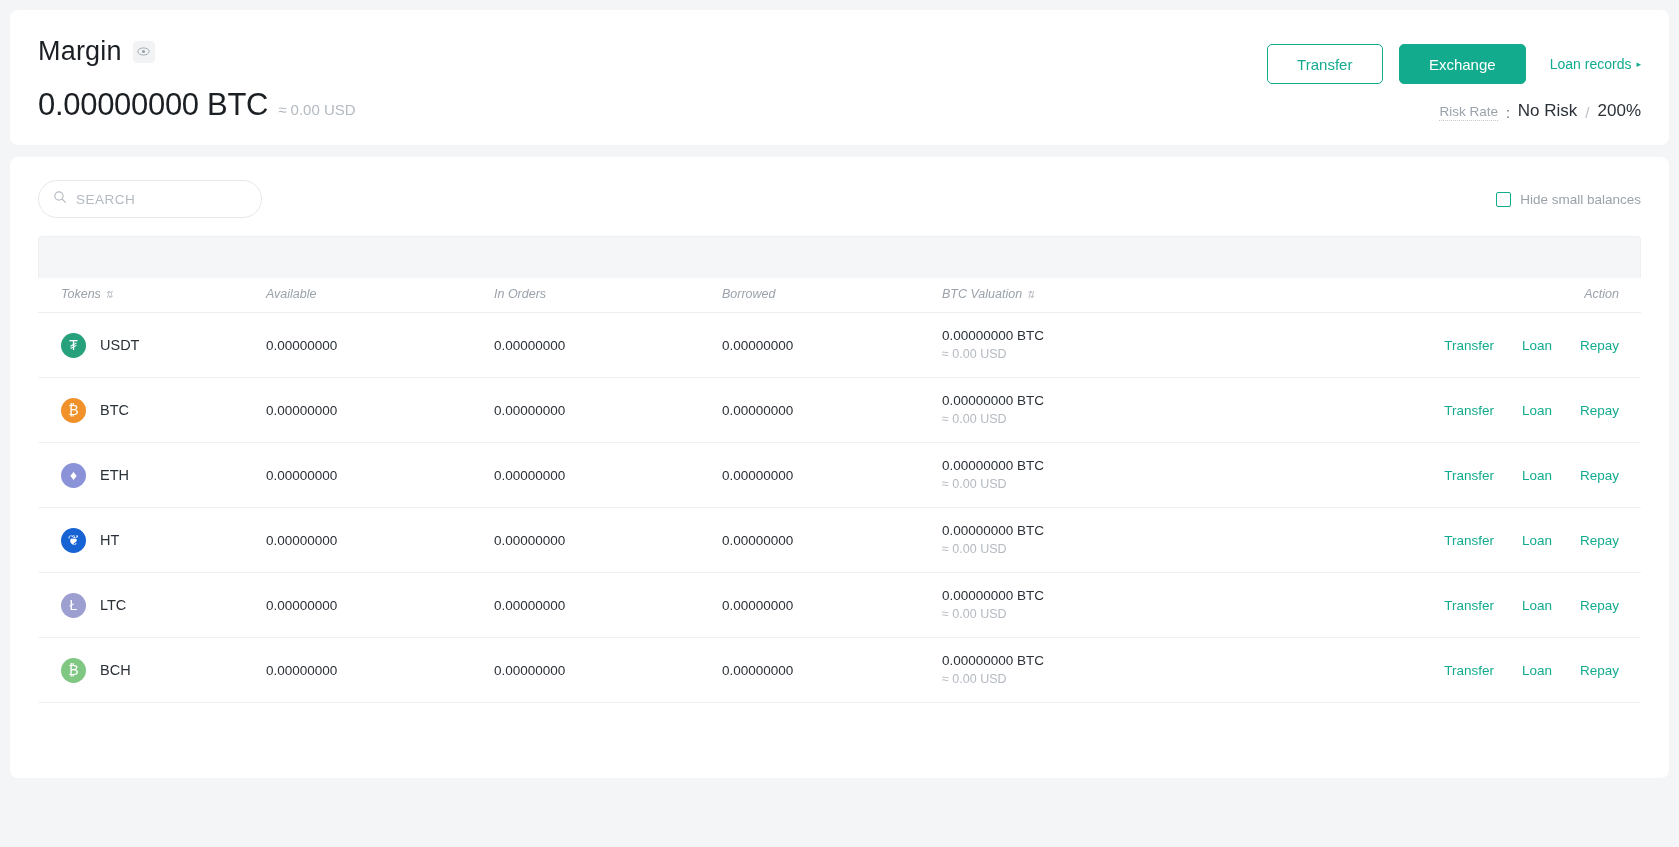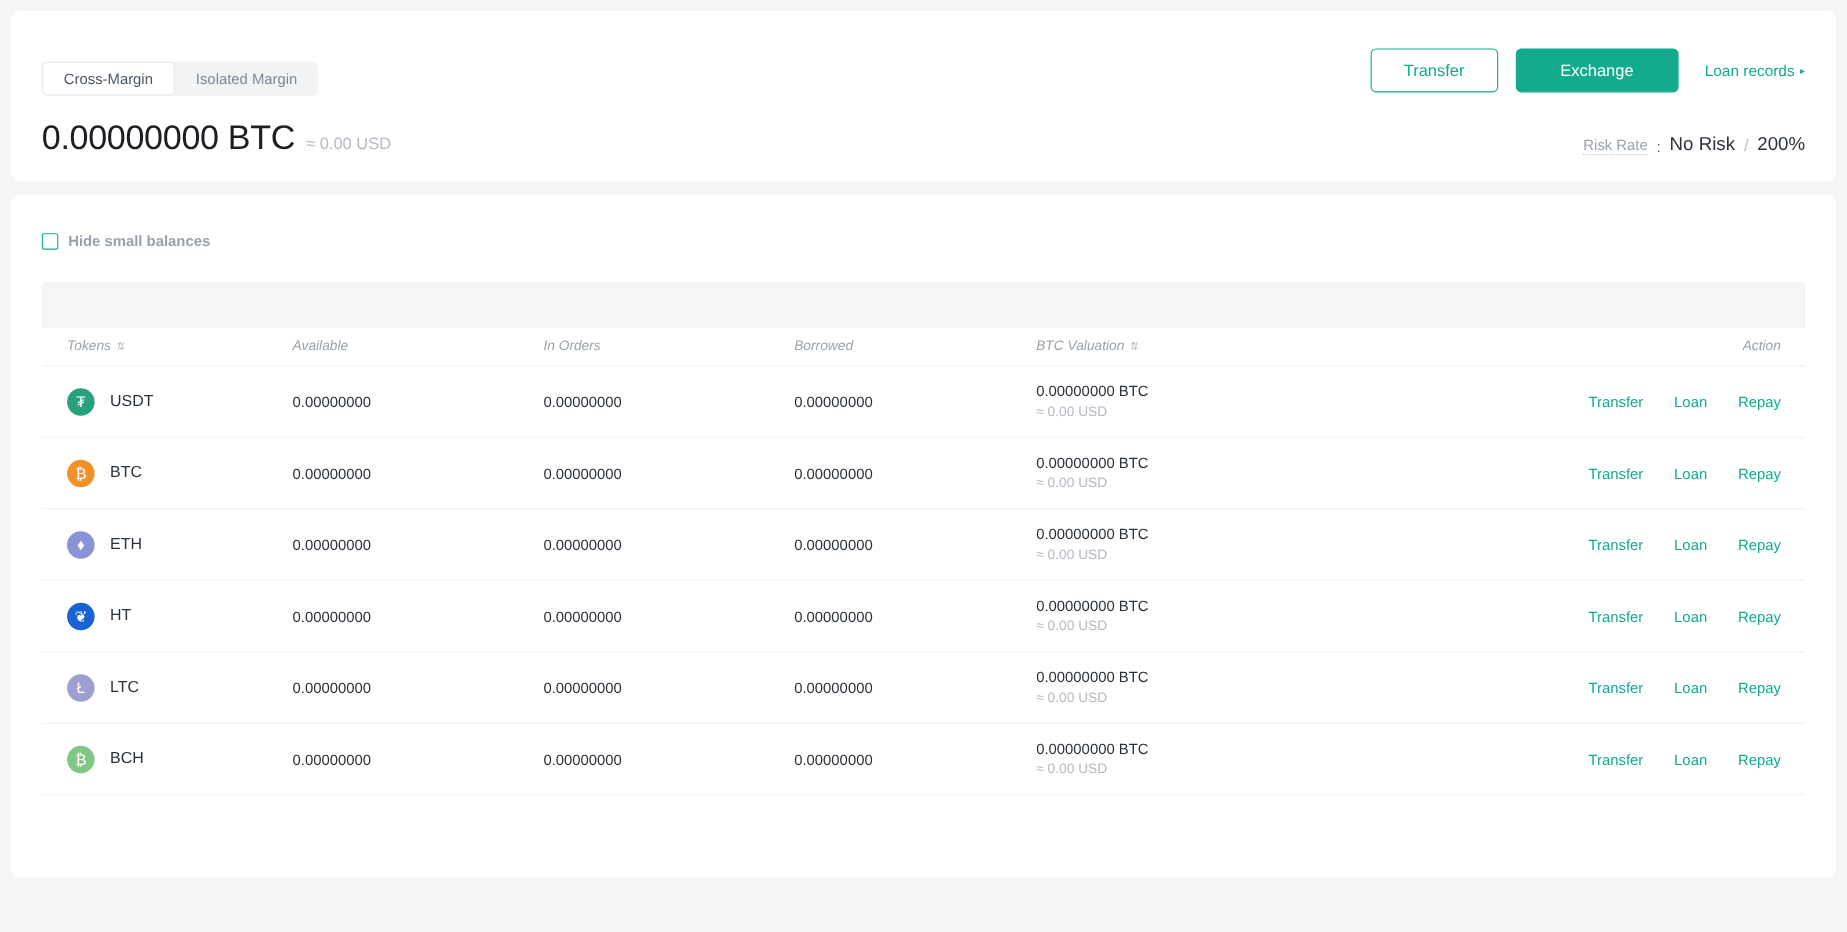--- a/index.html
+++ b/index.html
@@ -37,21 +37,21 @@
   .btn {
     font-size: 15px; border-radius: 5px; cursor: pointer;
     display: flex; align-items: center; justify-content: center;
     font-family: "Liberation Sans", sans-serif;
   }
   .btn-outline {
     width: 116px; height: 40px;
     border: 1px solid #13ab8e; color: #13ab8e; background: #fff;
   }
   .btn-filled {
-    width: 148px; height: 40px;
+    width: 127px; height: 40px;
     background: #13ab8e; color: #ffffff; border: 1px solid #13ab8e;
   }
   .loan-records {
     font-size: 14px; color: #13ab8e; cursor: pointer;
     display: flex; align-items: center; gap: 5px; margin-left: 8px;
   }
   .loan-records .caret { font-size: 9px; line-height: 1; }
 
   
   .tabs {
@@ -101,21 +101,21 @@
   .search-box {
     width: 224px; height: 38px; border: 1px solid #e6e8eb; border-radius: 19px;
     display: flex; align-items: center; padding: 0 14px; gap: 9px; background: #fff;
   }
   .search-input {
     border: none; outline: none; font-size: 13.5px; color: #333;
     width: 100%; background: transparent; font-family: "Liberation Sans", sans-serif;
   }
   .search-input::placeholder { color: #b4bac1; letter-spacing: .5px; }
 
-  .hide-small { display: flex; align-items: center; gap: 9px; cursor: pointer; font-weight: bold; }
+  .hide-small { display: flex; align-items: center; gap: 9px; cursor: pointer; }
   .checkbox {
     width: 15px; height: 15px; border: 1px solid #13ab8e; border-radius: 2px; background: #fff;
   }
   .hide-small-label { font-size: 13.5px; color: #9aa2ab; }
 
   
   .table { margin-top: 17px; width: 100%; }
   .table-banner {
     height: 42px; background: #f5f6f8;
     border: 1px solid #edeff1; border-bottom: none;
@@ -153,54 +153,68 @@
   .act-link:first-child { margin-left: 0; }
 </style>
 </head>
 <body>
 
 <div class="page">
 
   <div class="card">
     <div class="card-top">
 
+      <div class="title-row">
+        <div class="page-title">Margin</div>
+        <div class="eye-btn">
+          <svg width="13" height="13" viewBox="0 0 16 16">
+            <ellipse cx="8" cy="8" rx="7" ry="4.4" fill="none" stroke="#9aa2ab" stroke-width="1.1"></ellipse>
+            <circle cx="8" cy="8" r="1.9" fill="#9aa2ab"></circle>
+          </svg>
+        </div>
+      </div>
 
       <div class="header-actions">
         <div class="btn btn-outline">Transfer</div>
         <div class="btn btn-filled">Exchange</div>
         <div class="loan-records">
           <span>Loan records</span>
           <span class="caret">▸</span>
         </div>
       </div>
 
-      <div class="tabs">
-        <div class="tab active">Cross-Margin</div>
-        <div class="tab">Isolated Margin</div>
-      </div>
 
       <div class="balance-row">
         <div class="balance-main">0.00000000 BTC</div>
         <div class="balance-sub">≈ 0.00 USD</div>
 
         <div class="risk">
           <span class="risk-label">Risk Rate</span>
           <span class="risk-colon">:</span>
           <span class="risk-value">No Risk</span>
           <span class="risk-slash">/</span>
           <span class="risk-pct">200%</span>
         </div>
       </div>
 
     </div>
   </div>
 
   <div class="card card-lower">
 
     <div class="toolbar">
+      <div class="search-box">
+        <span>
+          <svg width="14" height="14" viewBox="0 0 16 16">
+            <circle cx="6.8" cy="6.8" r="4.7" fill="none" stroke="#b4bac1" stroke-width="1.3"></circle>
+            <line x1="10.3" y1="10.3" x2="14.2" y2="14.2" stroke="#b4bac1" stroke-width="1.3" stroke-linecap="round"></line>
+          </svg>
+        </span>
+        <input class="search-input" type="text" placeholder="SEARCH" style="">
+      </div>
 
       <div class="hide-small">
         <span class="checkbox"></span>
         <span class="hide-small-label">Hide small balances</span>
       </div>
     </div>
 
     <div class="table">
       <div class="table-banner"></div>
       <table>

